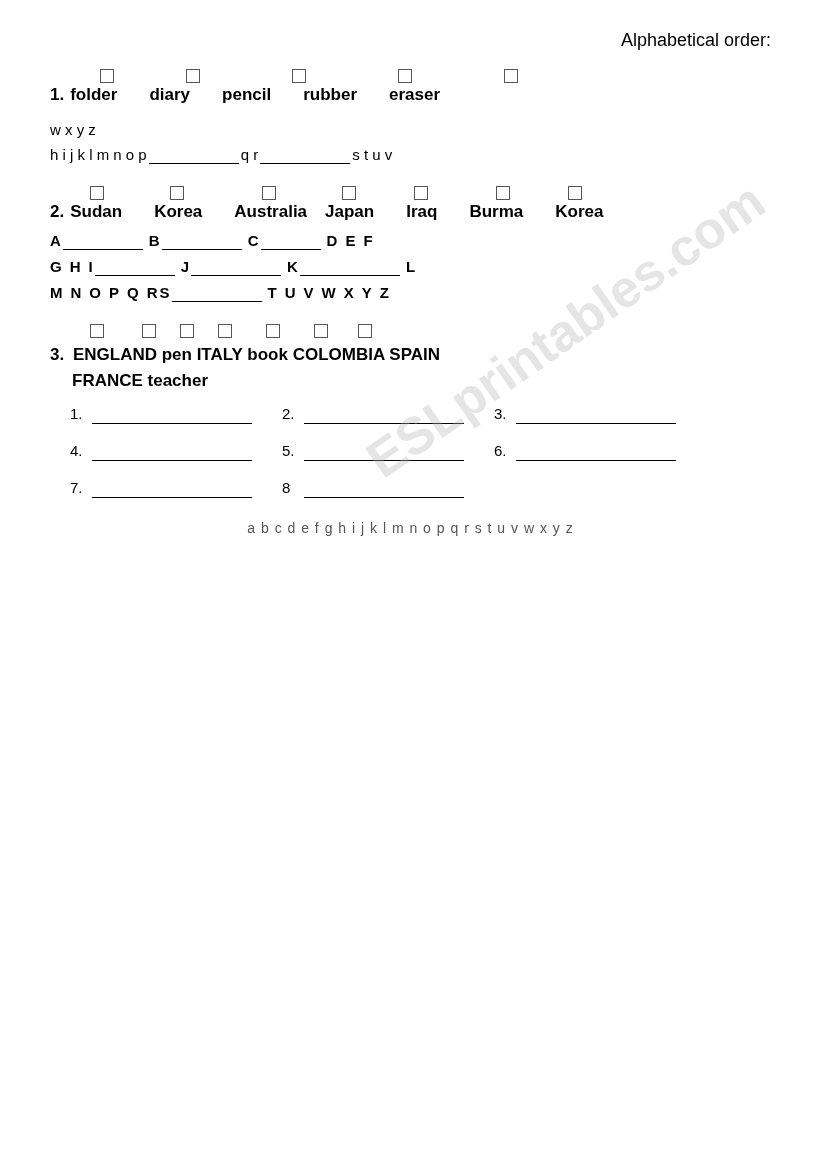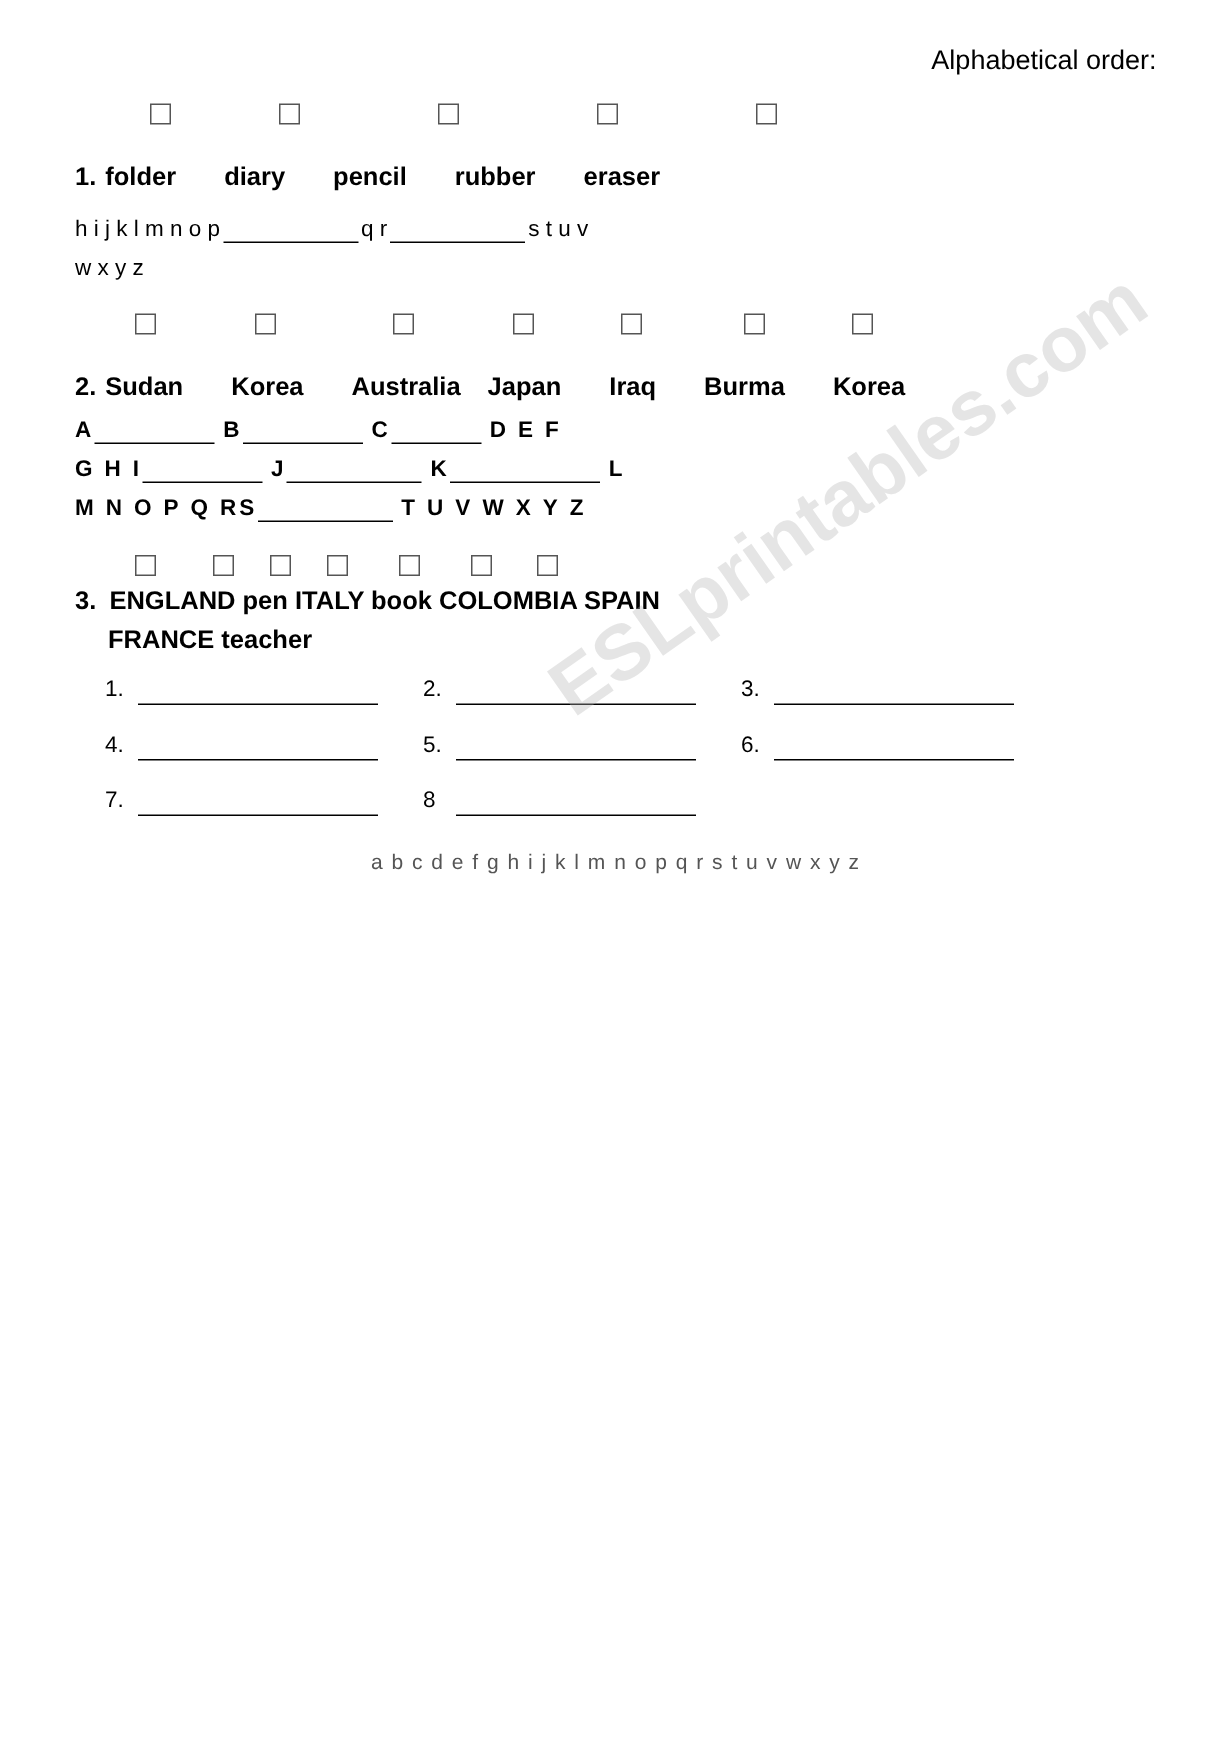--- a/index.html
+++ b/index.html
@@ -68,21 +68,20 @@
       font-size: 17px;
       font-weight: bold;
       margin-bottom: 6px;
     }
     .words-row .num {
       font-weight: bold;
       margin-right: 6px;
     }
     .words-row .word {
       margin-right: 32px;
-      margin-top: 23px;
     }
 
     .alphabet-line {
       font-size: 15px;
       margin-bottom: 8px;
       display: flex;
       align-items: baseline;
       flex-wrap: nowrap;
     }
     .underline-seg {
@@ -209,29 +208,29 @@
     <span class="word">diary</span>
     <span class="word">pencil</span>
     <span class="word">rubber</span>
     <span class="word">eraser</span>
   </div>
 
   <div style="margin-top: 16px;"></div>
 
 
   <div class="alphabet-line">
+    <span>w x y z</span>
+  </div>
+
+  <div class="alphabet-line">
     <span>h i j k l m n o p</span>
     <span class="underline-seg">&nbsp;</span>
     <span>q r</span>
     <span class="underline-seg">&nbsp;</span>
     <span>s t u v</span>
-  </div>
-
-  <div class="alphabet-line">
-    <span>w x y z</span>
   </div>
 </div>
 
 <div class="section" style="margin-top: 12px;">
 
   <div class="checkbox-row" style="padding-left: 40px; gap: 22px; margin-bottom: 0px;">
     <div class="cb-item">
         <span class="box"></span>
       </div>
     <div class="cb-item" style="margin-left:8px;">

